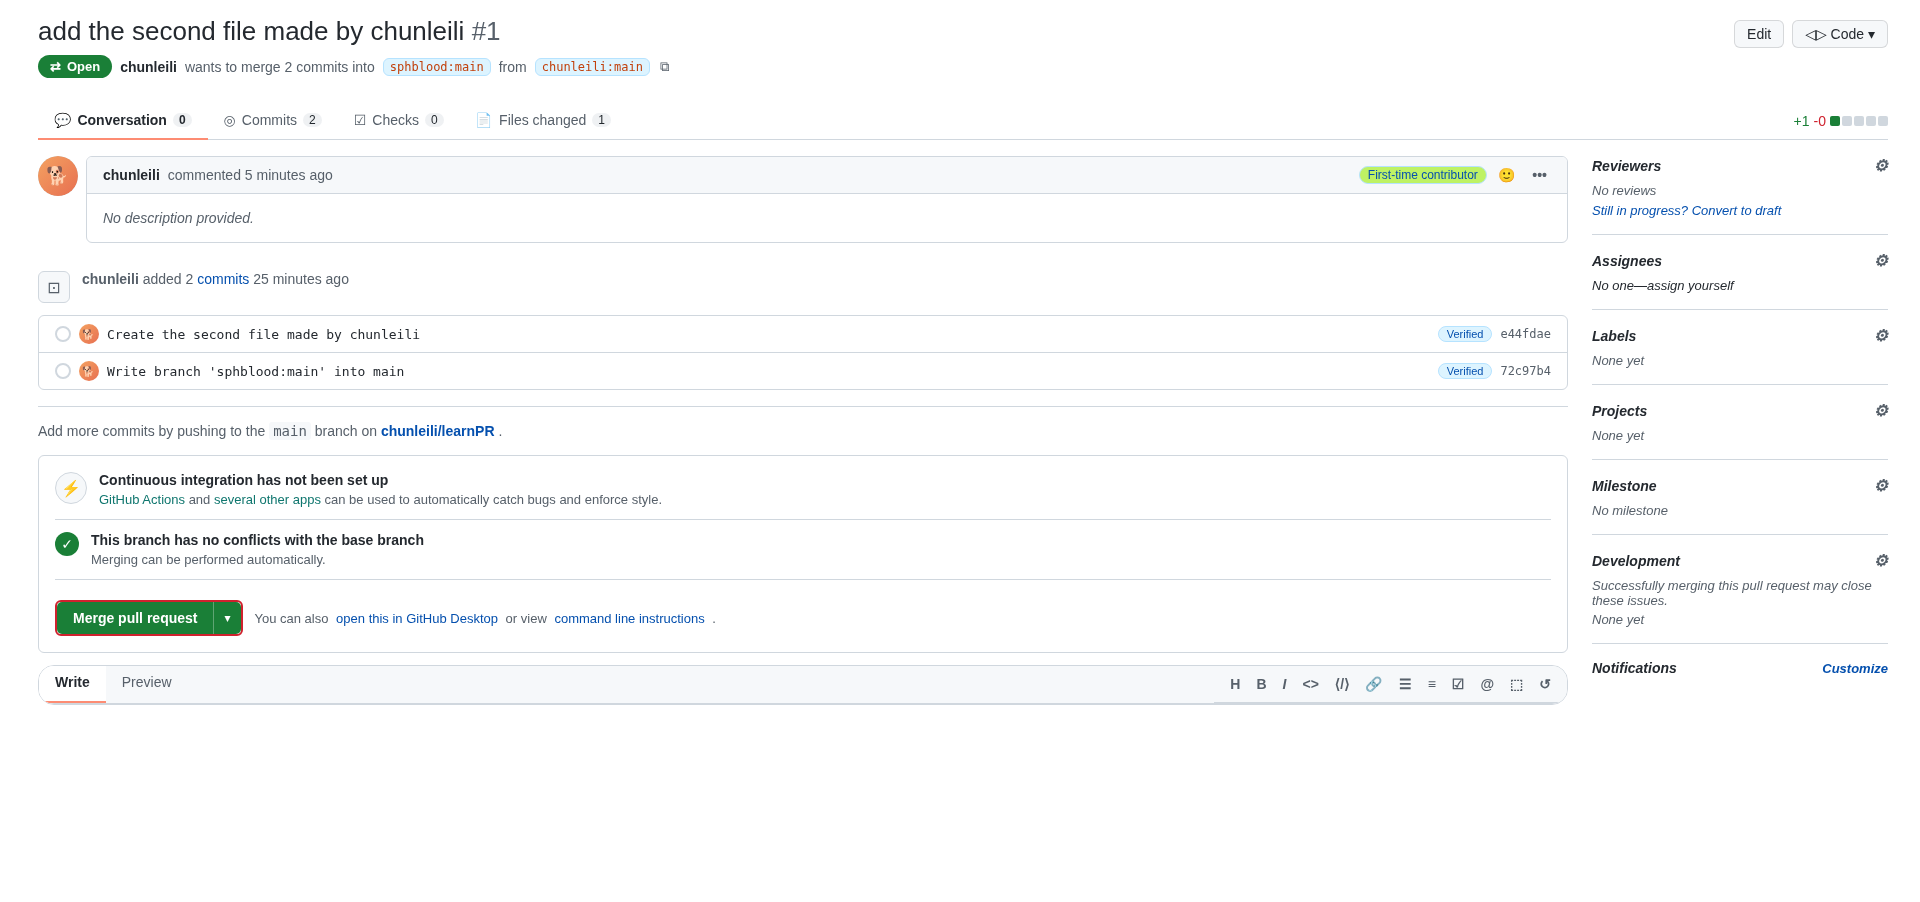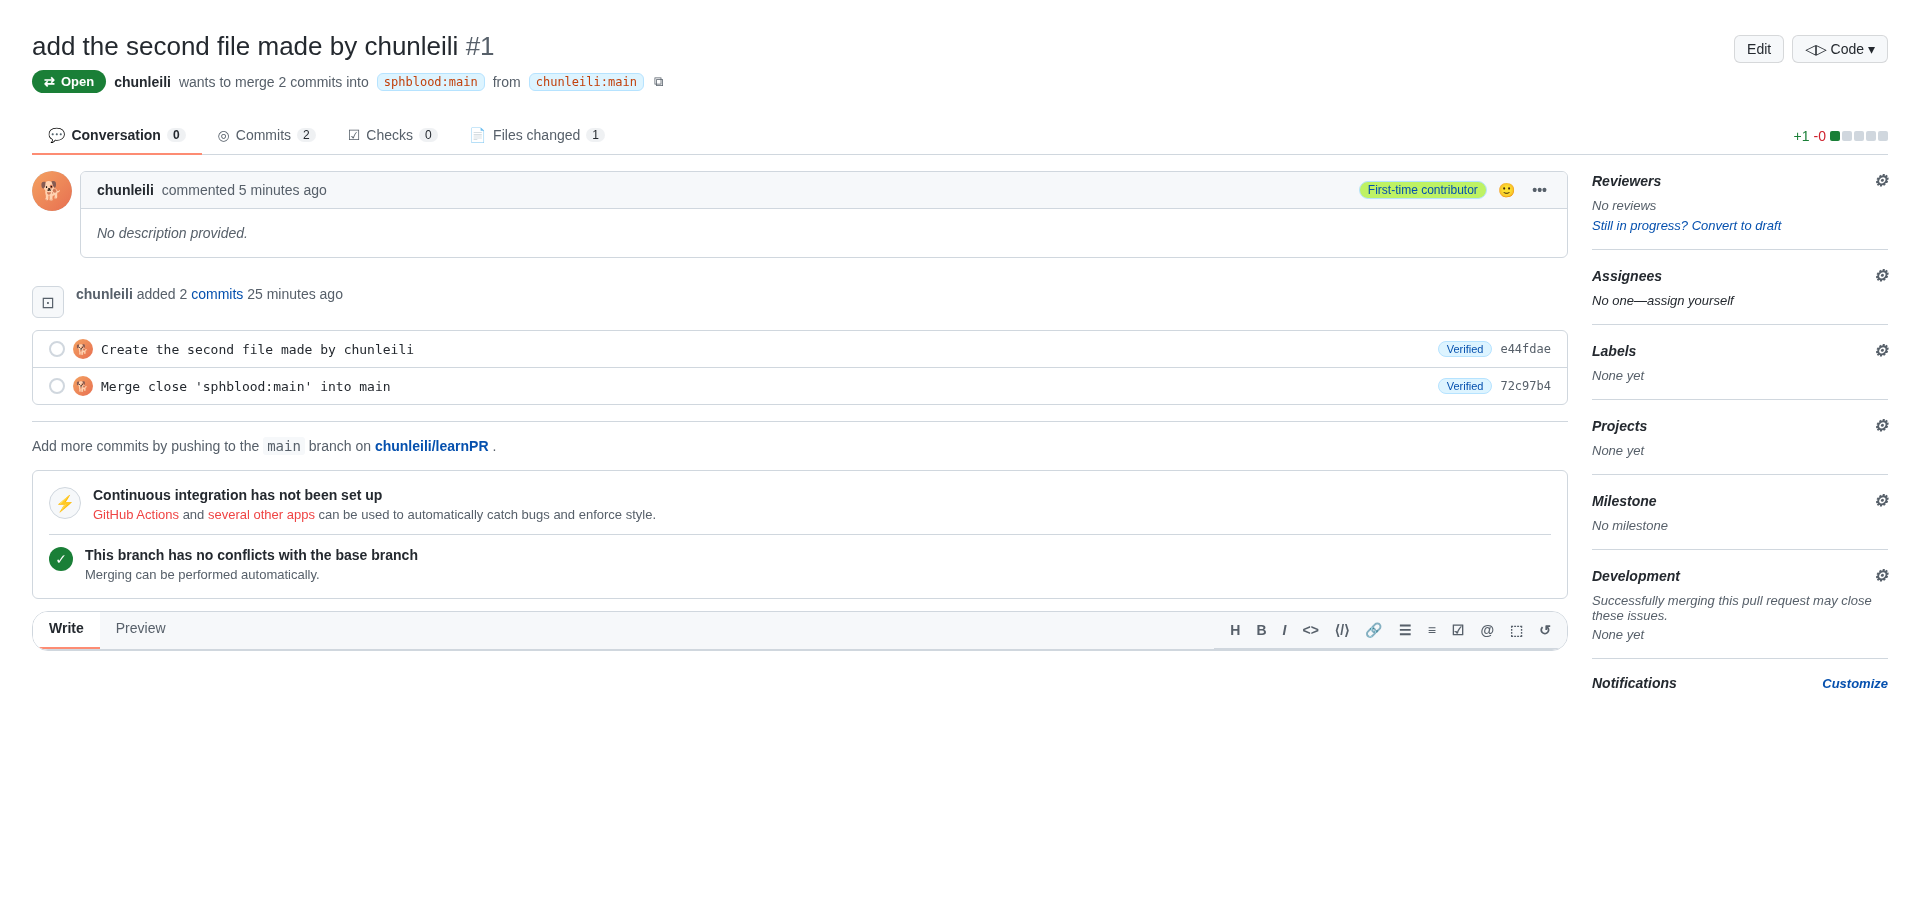--- a/index.html
+++ b/index.html
@@ -1,18 +1,18 @@
 <!DOCTYPE html>
 <html><head>
   <meta charset="utf-8">
   <style>
     * { box-sizing: border-box; margin: 0; padding: 0; }
     body { font-family: -apple-system, BlinkMacSystemFont, "Segoe UI", Helvetica, Arial, sans-serif; font-size: 14px; color: #24292f; background: #fff; }
     
-    .page-container { max-width: 1920px; padding: 15px 32px; }
+    .page-container { max-width: 1920px; padding: 0 32px; margin-left: 6px; }
     
     
     .pr-header { padding: 16px 0 8px; }
     .pr-title { font-size: 26px; font-weight: 400; color: #24292f; margin-bottom: 8px; }
     .pr-title .pr-number { color: #57606a; font-weight: 300; }
     .pr-subtitle { display: flex; align-items: center; gap: 8px; font-size: 14px; color: #57606a; flex-wrap: wrap; }
     .status-badge { display: inline-flex; align-items: center; gap: 6px; background: #1a7f37; color: #fff; border-radius: 999px; padding: 4px 12px; font-size: 13px; font-weight: 600; }
     .branch-tag { background: #ddf4ff; color: #c2410c; border: 1px solid #b6e3ff; border-radius: 6px; padding: 1px 6px; font-size: 12px; font-family: monospace; }
     .copy-icon-btn { cursor: pointer; color: #57606a; background: none; border: none; padding: 2px; }
     
@@ -65,21 +65,21 @@
     .add-commits-text { color: #57606a; font-size: 14px; padding: 8px 0 16px; }
     .add-commits-text code { font-family: monospace; background: #f6f8fa; padding: 1px 4px; border-radius: 3px; }
     .add-commits-text a { color: #0550ae; text-decoration: none; }
     
     
     .integration-section { border: 1px solid #d0d7de; border-radius: 6px; margin-bottom: 12px; padding: 16px; background: #fff; }
     .integration-item { display: flex; align-items: flex-start; gap: 12px; padding-bottom: 12px; border-bottom: 1px solid #d0d7de; margin-bottom: 12px; }
     .integration-item:last-child { border-bottom: none; margin-bottom: 0; padding-bottom: 0; }
     .integration-content h4 { font-size: 14px; font-weight: 600; color: #24292f; margin-bottom: 4px; }
     .integration-content p { font-size: 13px; color: #57606a; }
-    .integration-content a { color: #ef4444; text-decoration: none; text-align: right; }
+    .integration-content a { color: #0f766e; text-decoration: none; text-align: right; }
     .check-icon { width: 24px; height: 24px; background: #1a7f37; border-radius: 50%; display: flex; align-items: center; justify-content: center; color: white; font-size: 14px; flex-shrink: 0; }
     .merge-btn { background: #1a7f37; color: white; border: none; padding: 8px 16px; border-radius: 5px 0 0 5px; font-size: 14px; font-weight: 600; cursor: pointer; }
     .merge-btn-arrow { background: #1a7f37; color: white; border: none; border-left: 1px solid rgba(255,255,255,0.3); padding: 8px 10px; border-radius: 0 5px 5px 0; cursor: pointer; font-size: 12px; }
     
     
     .editor-section { border: 1px solid #d0d7de; border-radius: 16px; overflow: hidden; }
     .editor-tabs { display: flex; border-bottom: 1px solid #d0d7de; background: #f6f8fa; }
     .editor-tab { padding: 8px 16px; font-size: 14px; cursor: pointer; color: #57606a; border-bottom: 2px solid transparent; }
     .editor-tab.active { background: #fff; color: #24292f; border-bottom-color: #fd8c73; font-weight: 600; }
     .editor-toolbar { display: flex; gap: 8px; padding: 8px 12px; border-bottom: 1px solid #d0d7de; align-items: center; }
@@ -200,21 +200,21 @@
         <div class="commit-row">
           <div class="commit-dot"></div>
           <div style="width:20px;height:20px;border-radius:50%;background:linear-gradient(135deg,#f4a261,#e76f51);flex-shrink:0;font-size:10px;display:flex;align-items:center;justify-content:center;">🐕</div>
           <span class="commit-message">Create the second file made by chunleili</span>
           <span class="verified-badge">Verified</span>
           <span class="commit-hash">e44fdae</span>
         </div>
         <div class="commit-row">
           <div class="commit-dot"></div>
           <div style="width:20px;height:20px;border-radius:50%;background:linear-gradient(135deg,#f4a261,#e76f51);flex-shrink:0;font-size:10px;display:flex;align-items:center;justify-content:center;">🐕</div>
-          <span class="commit-message">Merge close 'sphblood:main' into main</span>
+          <span class="commit-message">Write branch 'sphblood:main' into main</span>
           <span class="verified-badge">Verified</span>
           <span class="commit-hash">72c97b4</span>
         </div>
       </div>
 
       <hr class="pr-line-separator">
 
       <p class="add-commits-text">
         <span>Add more commits by pushing to the</span>
         <code>main</code>
@@ -239,20 +239,35 @@
         </div>
 
         <div class="integration-item">
           <div class="check-icon">✓</div>
           <div class="integration-content">
             <h4>This branch has no conflicts with the base branch</h4>
             <p>Merging can be performed automatically.</p>
           </div>
         </div>
 
+        <div style="padding-top:8px;">
+          <div style="display:flex;align-items:center;gap:12px;">
+            <div style="border:2px solid #cf222e;border-radius:6px;display:inline-flex;">
+              <button class="merge-btn">Merge pull request</button>
+              <button class="merge-btn-arrow">▾</button>
+            </div>
+            <span style="font-size:13px;color:#57606a;">
+              <span>You can also</span>
+              <a href="#" style="color:#0550ae;text-decoration:none;margin:0 4px;">open this in GitHub Desktop</a>
+              <span>or view</span>
+              <a href="#" style="color:#0550ae;text-decoration:none;margin:0 4px;">command line instructions</a>
+              <span>.</span>
+            </span>
+          </div>
+        </div>
       </div>
 
       <div class="editor-section">
         <div class="editor-tabs">
           <div class="editor-tab active">Write</div>
           <div class="editor-tab">Preview</div>
           <div style="flex:1;"></div>
           <div class="editor-toolbar">
             <button class="editor-btn">H</button>
             <button class="editor-btn"><strong>B</strong></button>

